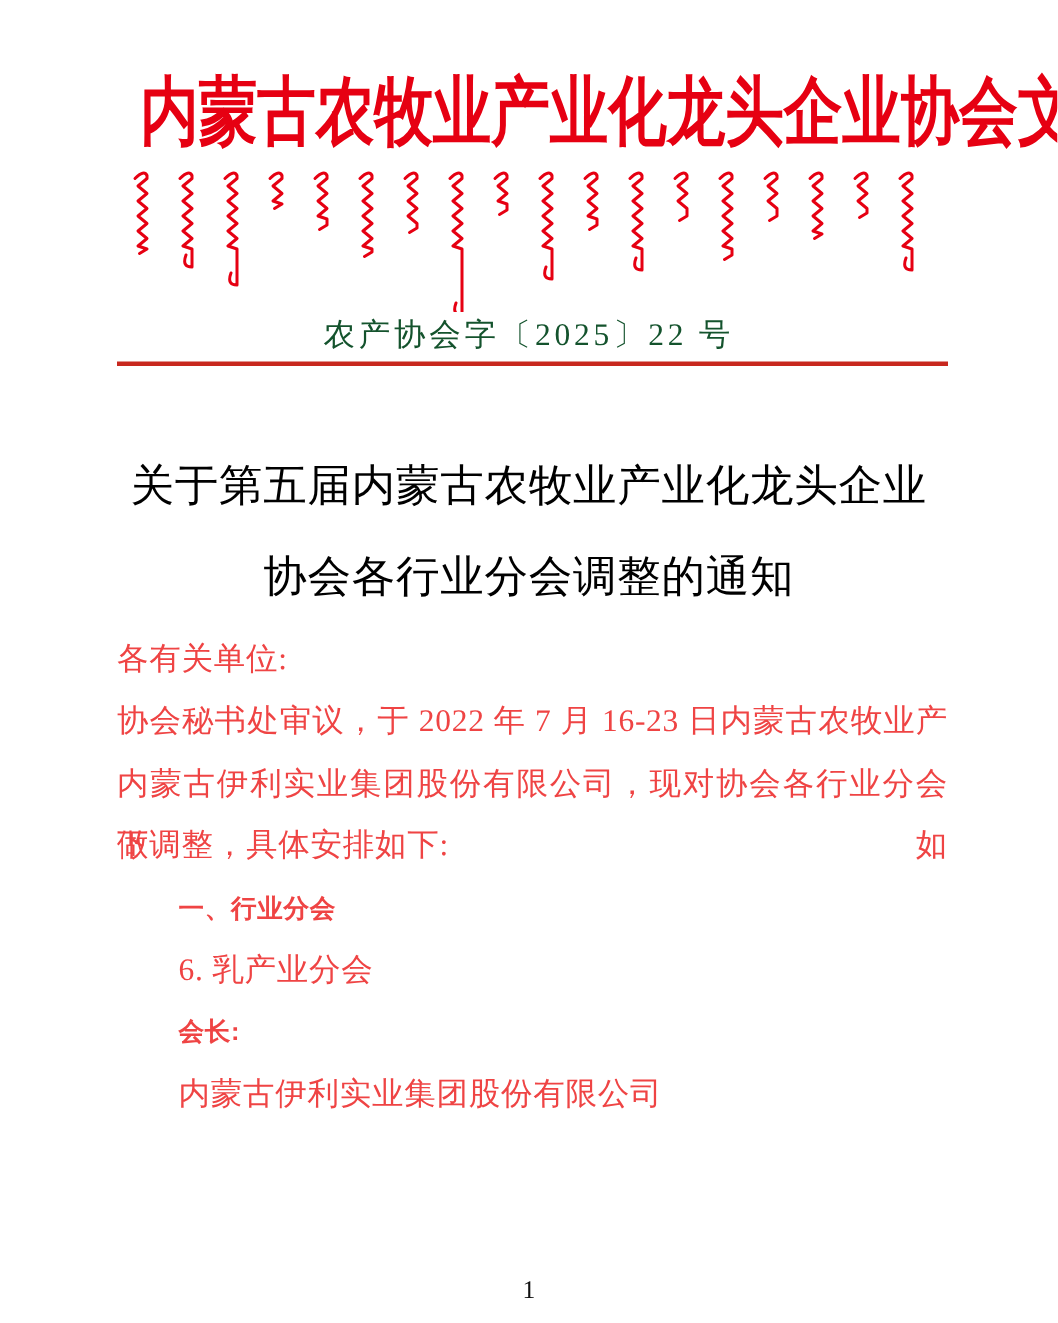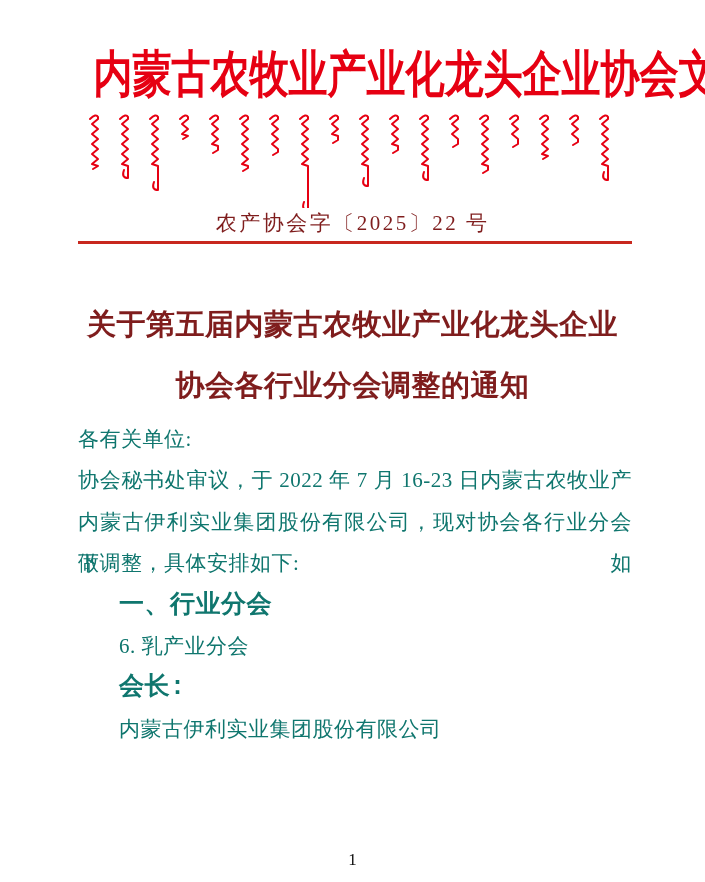--- a/index.html
+++ b/index.html
@@ -44,72 +44,72 @@
 
   
   .doc-number {
     position: absolute;
     top: 209px;
     left: 0;
     width: 100%;
     text-align: center;
     font-size: 21px;
     letter-spacing: 2.5px;
-    color: #7f1d1d;
+    color: #14532d;
   }
 
   
   .red-rule {
     position: absolute;
     top: 241px;
     left: 78px;
     width: 554px;
     height: 3px;
     background: #c8281e;
   }
 
   
   .doc-title {
     position: absolute;
     top: 294px;
     left: 0;
     width: 100%;
     text-align: center;
-    font-weight: bold;
+    font-weight: normal;
     font-size: 29px;
     letter-spacing: 0.5px;
-    color: #7f1d1d;
+    color: #000000;
   }
   .doc-title-line { height: 61px; line-height: 61px; }
 
   
   .body-block {
     position: absolute;
     top: 419px;
     left: 78px;
     width: 554px;
     font-size: 21px;
-    color: #0f766e;
+    color: #ef4444;
   }
   .body-line {
     height: 41.4px;
     line-height: 41.4px;
     letter-spacing: 0.5px;
     white-space: nowrap;
   }
   .body-line.justify {
     white-space: normal;
     text-align: justify;
     text-align-last: justify;
   }
   .body-line.indent2 { padding-left: 41px; }
   .body-line.bold {
     font-weight: bold;
-    font-family: Liberation Mono, monospace;
-    font-size: 25px;
+    font-family: Liberation Sans, sans-serif;
+    font-size: 17px;
   }
 
   
   .page-number {
     position: absolute;
     top: 850px;
     left: 0;
     width: 100%;
     text-align: center;
     font-size: 17px;

